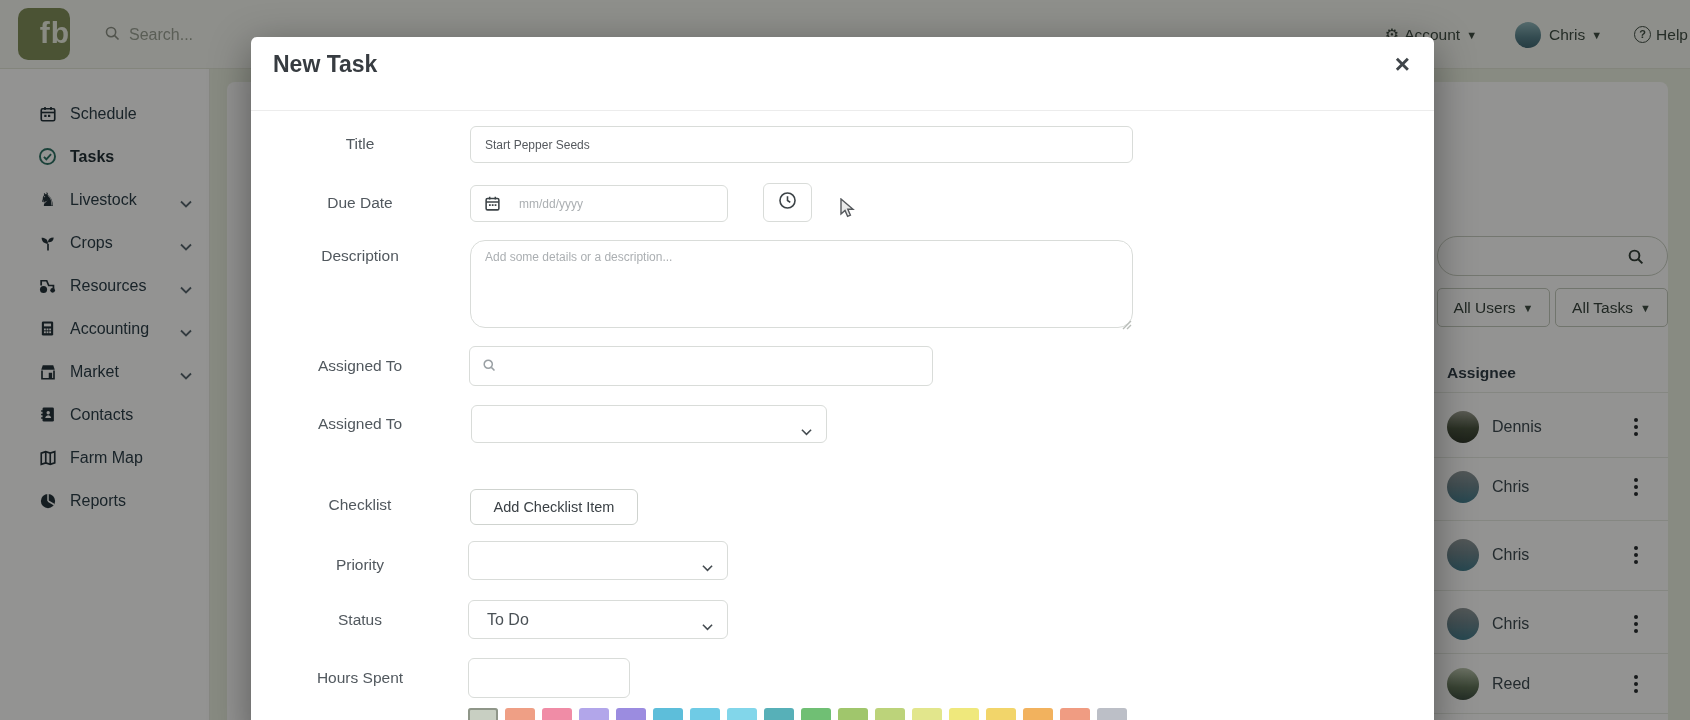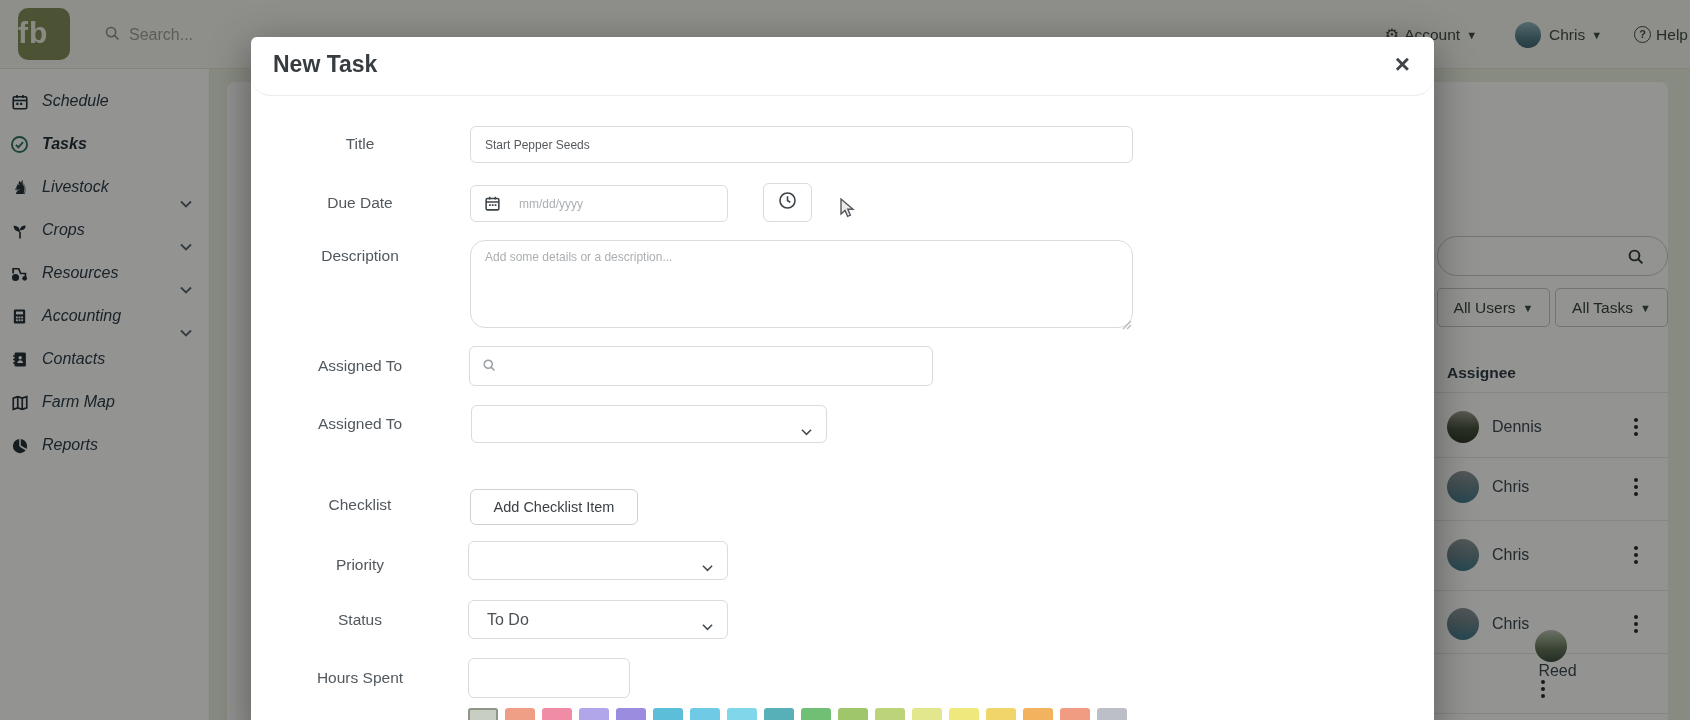--- a/index.html
+++ b/index.html
@@ -5,21 +5,21 @@
   * { margin:0; padding:0; box-sizing:border-box; }
   html,body { width:1690px; height:720px; overflow:hidden; background:#ecf1e3;
     font-family:"Liberation Sans", sans-serif; }
   .screen { position:relative; width:1690px; height:720px; overflow:hidden; }
 
   
   .topbar { position:absolute; left:0; top:0; width:1690px; height:69px;
     background:#f7f8f2; border-bottom:1px solid #e2e6d8; z-index:1; }
   .logo { position:absolute; left:18px; top:8px; width:52px; height:52px;
     background:#7f8e58; border-radius:10px; color:#eef1e4; font-size:30px;
-    font-weight:bold; text-align:left; line-height:50px; letter-spacing:1px; }
+    font-weight:bold; text-align:right; line-height:50px; letter-spacing:1px; }
   .topsearch { position:absolute; left:104px; top:20px; width:220px; height:30px;
     display:flex; align-items:center; gap:8px; }
   .topsearch input { border:none; background:transparent; outline:none;
     font-size:16px; color:#6e7569; width:160px;
     font-family:"Liberation Sans", sans-serif; }
   .topsearch input::placeholder { color:#9aa095; }
   .topright { position:absolute; right:2px; top:0; height:69px; display:flex;
     align-items:center; color:#3c4a41; font-size:15.5px; }
   .topright .grp { display:flex; align-items:center; }
   .caret { font-size:11px; margin-left:6px; color:#3c4a41; }
@@ -27,22 +27,22 @@
     background:linear-gradient(180deg,#8fb6bb 0%,#547f8a 60%,#3c6572 100%);
     margin-right:8px; }
   .helpcircle { width:17px; height:17px; border-radius:50%;
     border:1.6px solid #3c4a41; font-size:11px; font-weight:bold; text-align:center;
     line-height:14px; margin-right:5px; }
 
   
   .sidebar { position:absolute; left:0; top:69px; width:210px; height:651px;
     background:#ffffff; border-right:1px solid #e8eae3; z-index:1; }
   .nav { position:absolute; top:23px; left:0; width:210px; }
-  .nav-item { position:relative; height:43px; display:flex; align-items:flex-start;
-    padding-left:10px; color:#273945; font-size:16px; cursor:pointer;font-style:italic; }
+  .nav-item { position:relative; height:43px; display:flex; align-items:center;
+    padding-left:38px; color:#273945; font-size:16px; cursor:pointer; }
   .nav-item .nico { width:19px; height:19px; margin-right:13px; color:#1f2d36;
     display:flex; align-items:center; justify-content:center; font-size:19px;
     line-height:19px; }
   .nav-item.active .nlabel { font-weight:700; color:#1c2930; }
   .nav-item.active .nico { color:#2a6f63; }
   .nav-chevron { position:absolute; right:18px; top:16px; color:#55636d; }
 
   
   .page { position:absolute; left:210px; top:69px; width:1480px; height:651px;
     background:#ecf1e3; z-index:1; }
@@ -78,21 +78,21 @@
   .kebab i { width:4px; height:4px; border-radius:50%; background:#23282c; display:block; }
 
   
   .overlay { position:absolute; left:0; top:0; width:1690px; height:720px;
     background:rgba(8,10,6,0.44); z-index:10; }
 
   
   .modal { position:absolute; left:251px; top:37px; width:1183px; height:700px;
     background:#fff; border-radius:6px; z-index:20; overflow:hidden;
     box-shadow:0 10px 40px rgba(0,0,0,0.4); }
-  .m-header { position:relative; height:59px; border-bottom:1px solid #ececec;border-radius:20px; }
+  .m-header { position:relative; height:74px; border-bottom:1px solid #ececec; }
   .m-title { position:absolute; left:22px; top:14px; font-size:23px; font-weight:600;
     color:#373c41; }
   .m-close { position:absolute; right:24px; top:12px; font-size:26px; font-weight:600;
     color:#3f4549; cursor:pointer; line-height:30px; }
   .flabel { position:absolute; left:24px; width:170px; text-align:center;
     font-size:15.5px; color:#51585e; height:22px; line-height:22px; }
   .tin { position:absolute; background:#fff; border:1px solid #d9dcd9; border-radius:6px;
     font-size:12px; color:#55595e; padding:0 14px; outline:none;
     font-family:"Liberation Sans", sans-serif; }
   .tin::placeholder, textarea.tin::placeholder { color:#abafb2; }
@@ -231,20 +231,35 @@
             </svg>
         </span>
         <span class="nlabel">Accounting</span>
         <span class="nav-chevron">
           <svg width="12" height="8" viewBox="0 0 12 8">
               <path d="M1 1.5l5 5 5-5" fill="none" stroke="currentColor" stroke-width="1.8"></path>
             </svg>
         </span>
       </div>
 
+      <div class="nav-item">
+        <span class="nico">
+          <svg width="18" height="18" viewBox="0 0 24 24">
+              <path d="M3 9l2-6h14l2 6z" fill="currentColor"></path>
+              <path d="M4 10v11h16V10" fill="none" stroke="currentColor" stroke-width="2.2"></path>
+              <rect x="13" y="13" width="4.5" height="8" fill="currentColor"></rect>
+            </svg>
+        </span>
+        <span class="nlabel">Market</span>
+        <span class="nav-chevron">
+          <svg width="12" height="8" viewBox="0 0 12 8">
+              <path d="M1 1.5l5 5 5-5" fill="none" stroke="currentColor" stroke-width="1.8"></path>
+            </svg>
+        </span>
+      </div>
 
       <div class="nav-item">
         <span class="nico">
           <svg width="17" height="17" viewBox="0 0 24 24">
               <rect x="5" y="2" width="16" height="20" rx="2" fill="currentColor"></rect>
               <path d="M3 7h3M3 12h3M3 17h3" stroke="currentColor" stroke-width="2"></path>
               <circle cx="13" cy="9.5" r="2.4" fill="#fff"></circle>
               <path d="M8.8 17c.6-2.6 2.3-4 4.2-4s3.6 1.4 4.2 4z" fill="#fff"></path>
             </svg>
         </span>
@@ -347,21 +362,21 @@
         <span class="a-avatar av-3"></span>
         <span class="a-name">Chris</span>
         <span class="kebab">
             <i></i>
             <i></i>
             <i></i>
           </span>
       </div>
       <div class="tdiv" style="top:571px;"></div>
 
-      <div class="a-row" style="top:548px;flex-direction:column;">
+      <div class="a-row" style="top:585px;">
         <span class="a-avatar av-4"></span>
         <span class="a-name">Reed</span>
         <span class="kebab">
             <i></i>
             <i></i>
             <i></i>
           </span>
       </div>
       <div class="tdiv" style="top:631px;"></div>
     </div>

